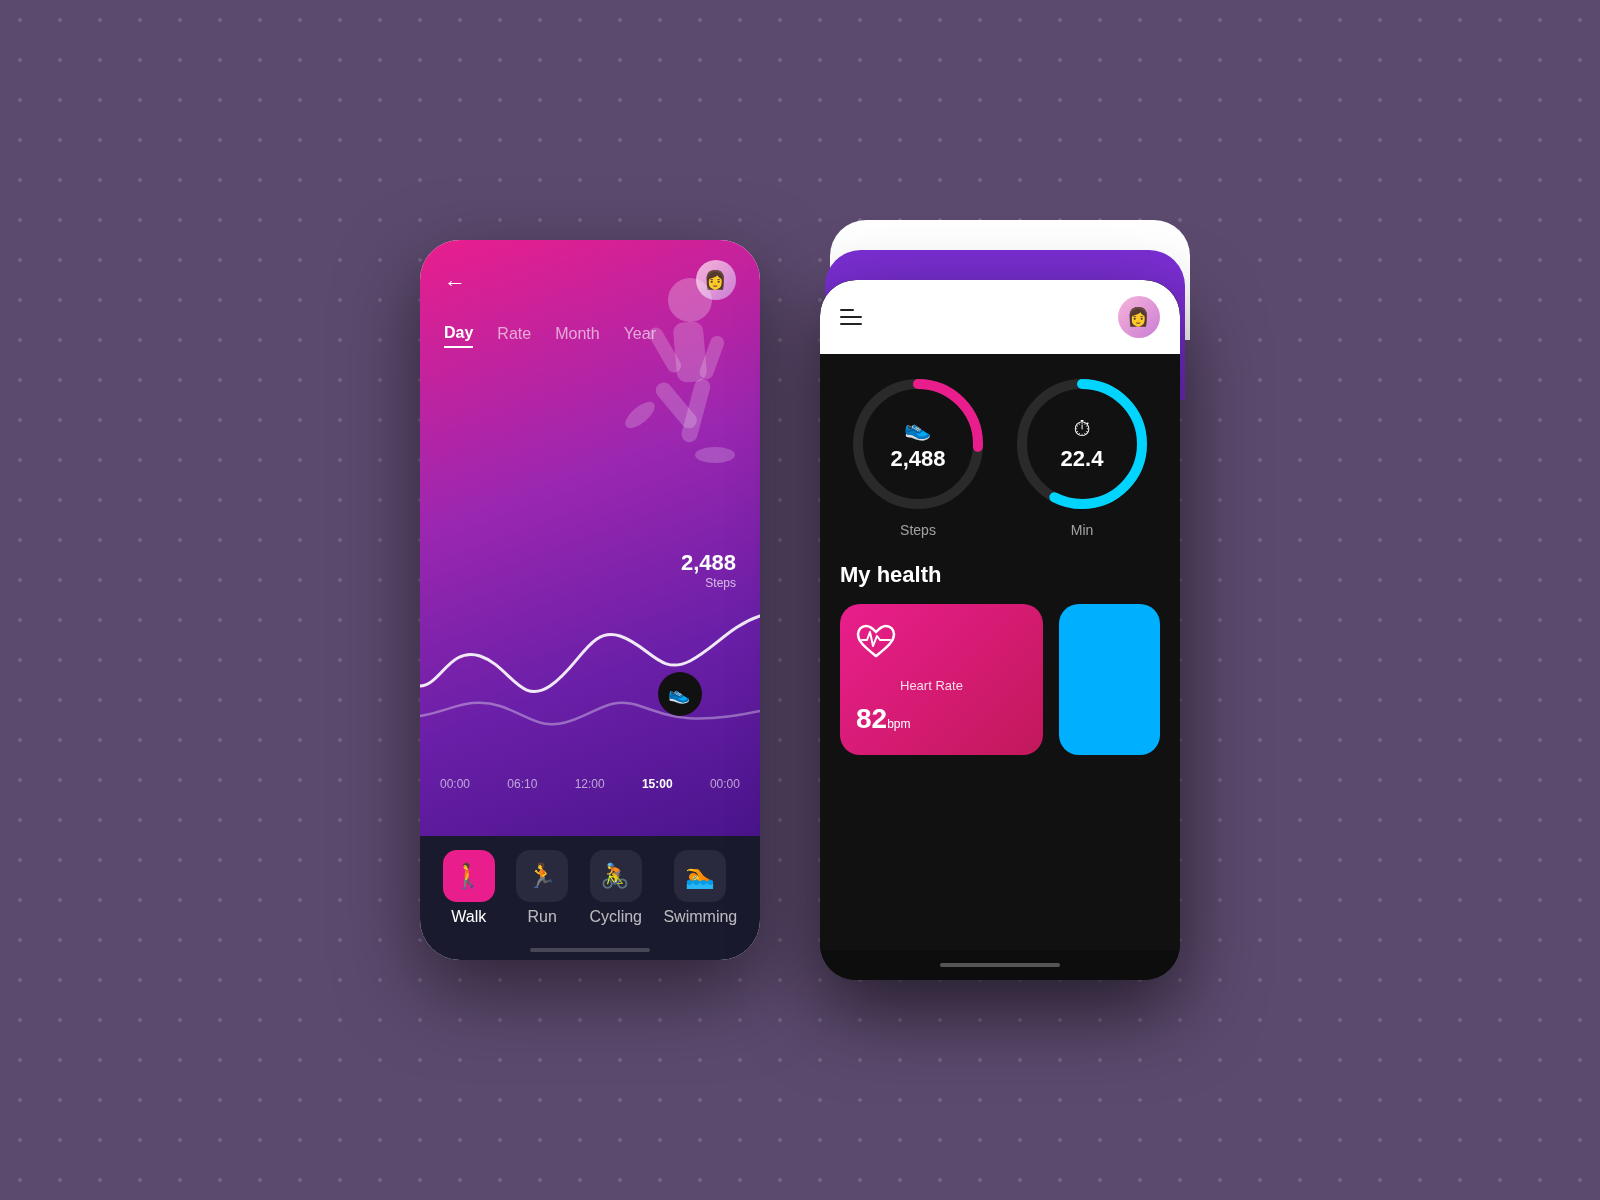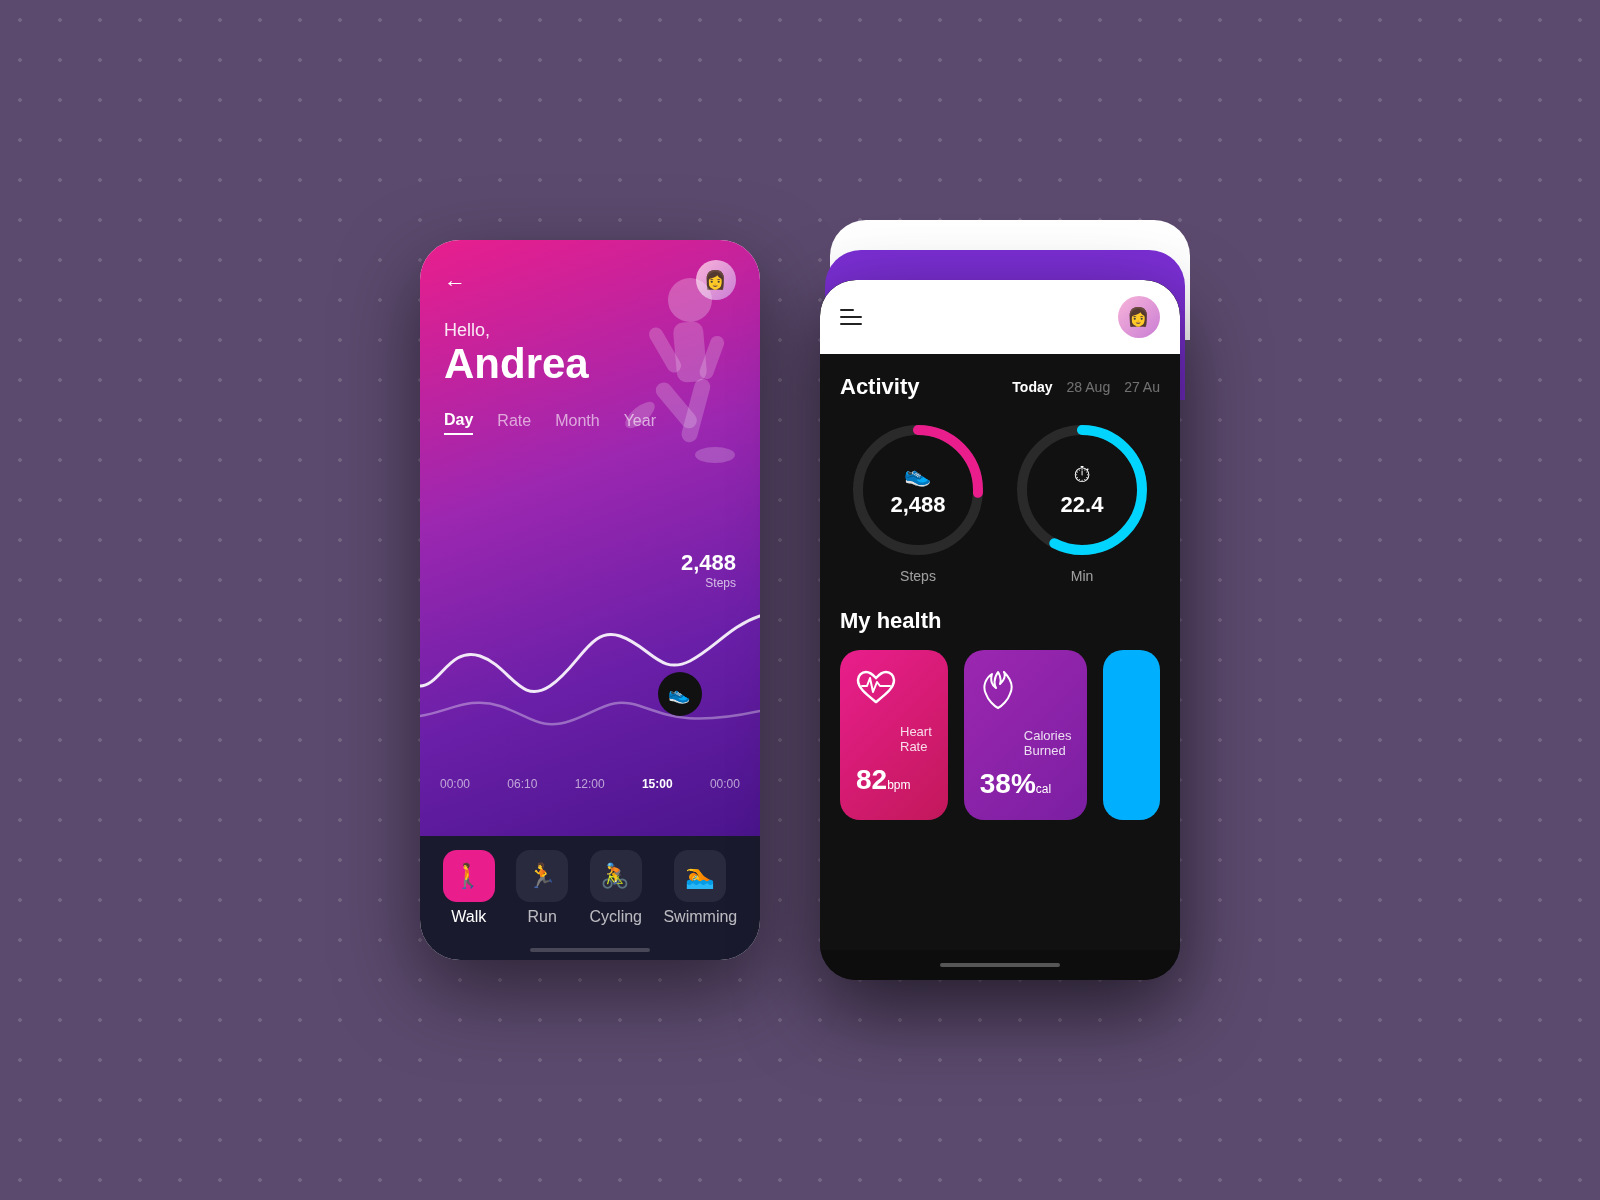--- a/index.html
+++ b/index.html
@@ -553,24 +553,20 @@
           <ellipse cx="90" cy="155" rx="18" ry="8" fill="rgba(255,255,255,0.2)" transform="rotate(-40,90,155)"></ellipse>
           <ellipse cx="165" cy="195" rx="20" ry="8" fill="rgba(255,255,255,0.2)"></ellipse>
         </svg>
       </div>
 
       <div class="phone-left-header">
         <span class="back-arrow">←</span>
         <div class="avatar-small">👩</div>
       </div>
 
-      <div class="greeting">
-        <div class="greeting-hello">Hello,</div>
-        <div class="greeting-name">Andrea</div>
-      </div>
 
       <div class="time-tabs">
         <div class="time-tab active">Day</div>
         <div class="time-tab">Rate</div>
         <div class="time-tab">Month</div>
         <div class="time-tab">Year</div>
       </div>
 
       <div class="steps-counter">
         <div class="steps-number">2,488</div>
@@ -635,28 +631,20 @@
         <div class="hamburger">
           <span></span>
           <span></span>
           <span></span>
         </div>
         <div class="avatar-right">👩</div>
       </div>
 
       <div class="phone-right-content">
 
-        <div class="activity-header">
-          <span class="activity-title">Activity</span>
-          <div class="activity-tabs">
-            <span class="activity-tab active">Today</span>
-            <span class="activity-tab dim">28 Aug</span>
-            <span class="activity-tab dim">27 Au</span>
-          </div>
-        </div>
 
         <div class="circles-row">
 
           <div class="circle-stat">
             <div class="circle-container">
               <svg class="circle-svg" viewBox="0 0 140 140">
                 <circle class="circle-bg" cx="70" cy="70" r="60"></circle>
                 <circle class="circle-progress-pink" cx="70" cy="70" r="60"></circle>
               </svg>
               <div class="circle-inner">
@@ -694,32 +682,20 @@
                   <path d="M20 32 C10 24 2 18 2 10 C2 5.6 5.6 2 10 2 C13.5 2 16.6 4.2 20 8 C23.4 4.2 26.5 2 30 2 C34.4 2 38 5.6 38 10 C38 18 30 24 20 32Z" fill="none" stroke="white" stroke-width="2.5"></path>
                   <polyline points="6,16 11,16 14,8 17,22 21,12 24,16 34,16" stroke="white" stroke-width="2" fill="none" stroke-linecap="round" stroke-linejoin="round"></polyline>
                 </svg>
               </div>
               <span class="health-card-label">Heart Rate</span>
               <div class="health-card-value">
                 82<span class="health-card-unit">bpm</span>
               </div>
             </div>
 
-            <div class="health-card health-card-purple">
-              <div class="health-icon">
-                
-                <svg width="36" height="40" viewBox="0 0 36 40" fill="none" xmlns="http://www.w3.org/2000/svg">
-                  <path d="M18 2 C18 2 22 8 20 14 C24 10 26 6 24 2 C30 8 34 16 30 24 C28 30 22 36 18 38 C14 36 8 30 6 24 C2 16 6 8 12 4 C10 10 12 16 16 18 C14 14 14 8 18 2Z" stroke="white" stroke-width="2" fill="none" stroke-linecap="round" stroke-linejoin="round"></path>
-                </svg>
-              </div>
-              <span class="health-card-label">Calories Burned</span>
-              <div class="health-card-value">
-                38%<span class="health-card-unit">cal</span>
-              </div>
-            </div>
 
             <div class="health-card health-card-blue"></div>
 
           </div>
         </div>
 
       </div>
 
       <div class="home-indicator">
         <div class="home-bar"></div>

